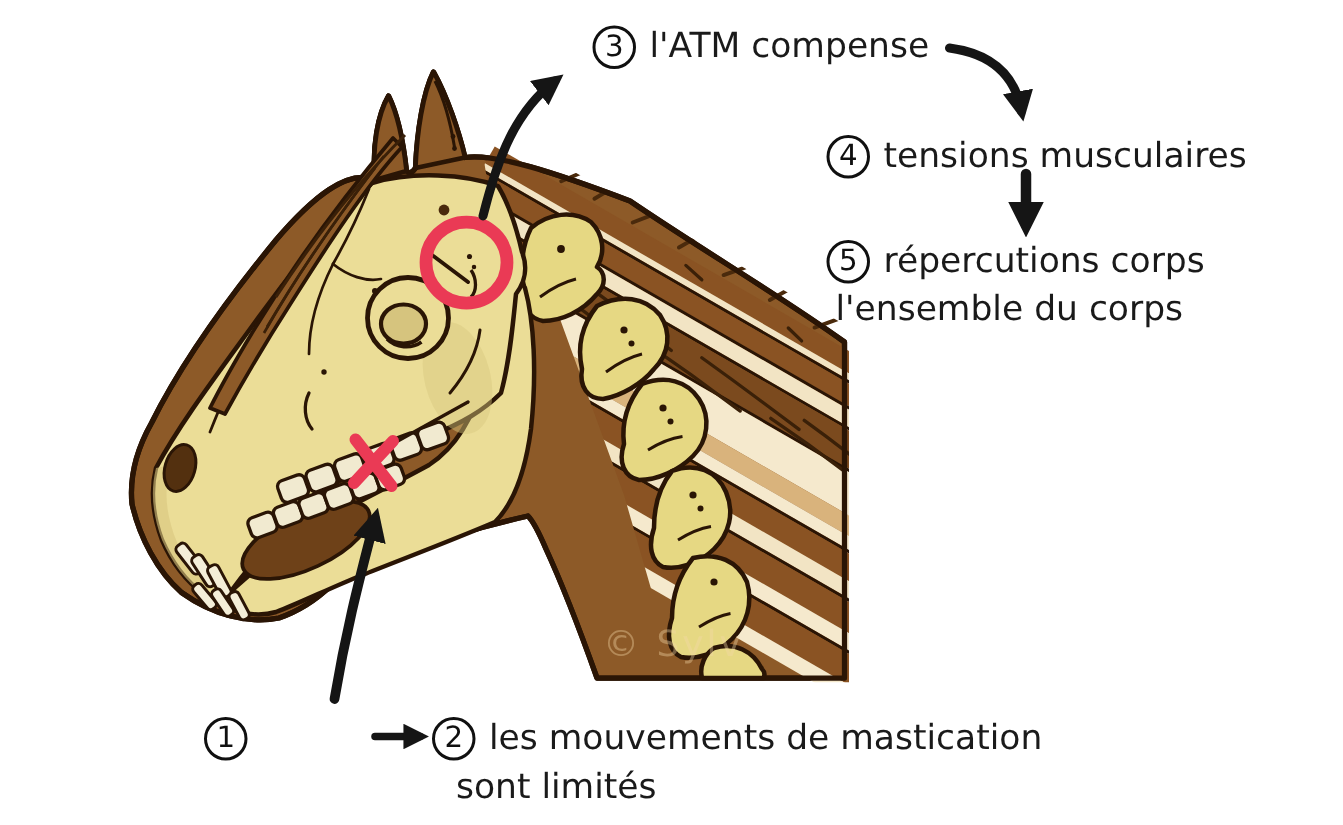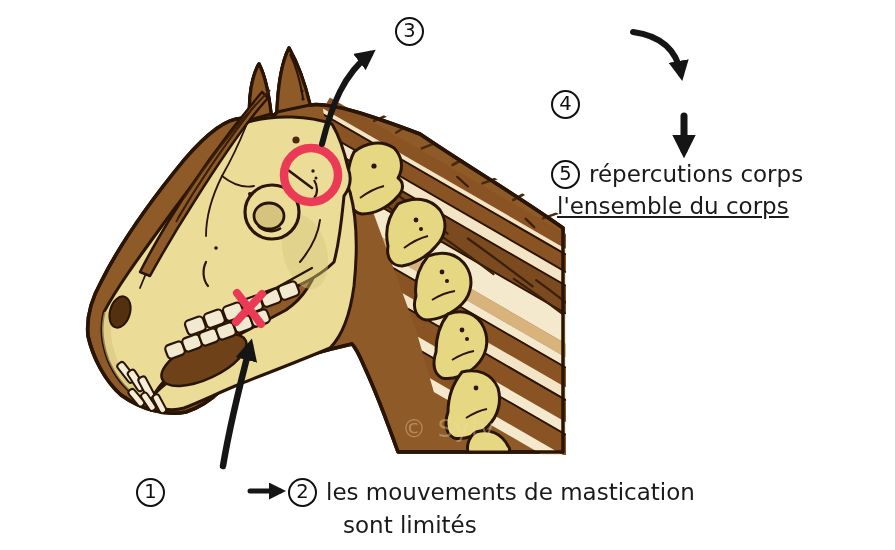--- a/index.html
+++ b/index.html
@@ -12,22 +12,22 @@
     position:absolute;display:flex;align-items:center;gap:9px;
     font-size:23px;line-height:1.28;color:#1a1a1a;white-space:nowrap;
   }
   .lbl.stack{display:block;}
   .row{display:flex;align-items:center;gap:9px;}
   .num{
     display:flex;align-items:center;justify-content:center;flex:0 0 auto;
     width:29px;height:29px;box-sizing:border-box;border:2.6px solid #101010;
     border-radius:50%;font-size:19.5px;color:#101010;background:transparent;
   }
-  .second5{margin:3px 0 0 6px;text-decoration:underline;}
-  .second2{margin:4px 0 0 55px;}
+  .second5{margin:3px 0 0 6px;}
+  .second2{margin:4px 0 0 16px;}
 </style>
 </head>
 <body>
 
 <div class="canvas">
 
   <svg class="art" width="895" height="550" viewBox="0 0 895 550">
     <defs>
       <marker id="ah" viewBox="0 0 10 10" refX="6.5" refY="5" markerWidth="3.4" markerHeight="3.4" orient="auto" markerUnits="strokeWidth">
         <path d="M0,0 L10,5 L0,10 Z" fill="#151515"></path>
@@ -239,24 +239,26 @@
       <path d="M322,144 C332,104 344,74 370,54" stroke-width="6" marker-end="url(#ah)"></path>
       <path d="M633,32 C663,36 677,52 681,74" stroke-width="6" marker-end="url(#ah)"></path>
       <path d="M684,116 L684,150" stroke-width="7" marker-end="url(#ah)"></path>
       <path d="M223,466 C230,424 238,392 250,346" stroke-width="6.5" marker-end="url(#ah)"></path>
       <path d="M250,491 L280,491" stroke-width="5" marker-end="url(#ah)"></path>
     </g>
   </svg>
 
   <div class="lbl" style="left:395px;top:17px">
     <span class="num">3</span>
+    <span>l'ATM compense</span>
   </div>
 
   <div class="lbl" style="left:551px;top:90px">
     <span class="num">4</span>
+    <span>tensions musculaires</span>
   </div>
 
   <div class="lbl stack" style="left:551px;top:160px">
     <div class="row">
       <span class="num">5</span>
       <span>répercutions corps</span>
     </div>
     <div class="second5">l'ensemble du corps</div>
   </div>
 

